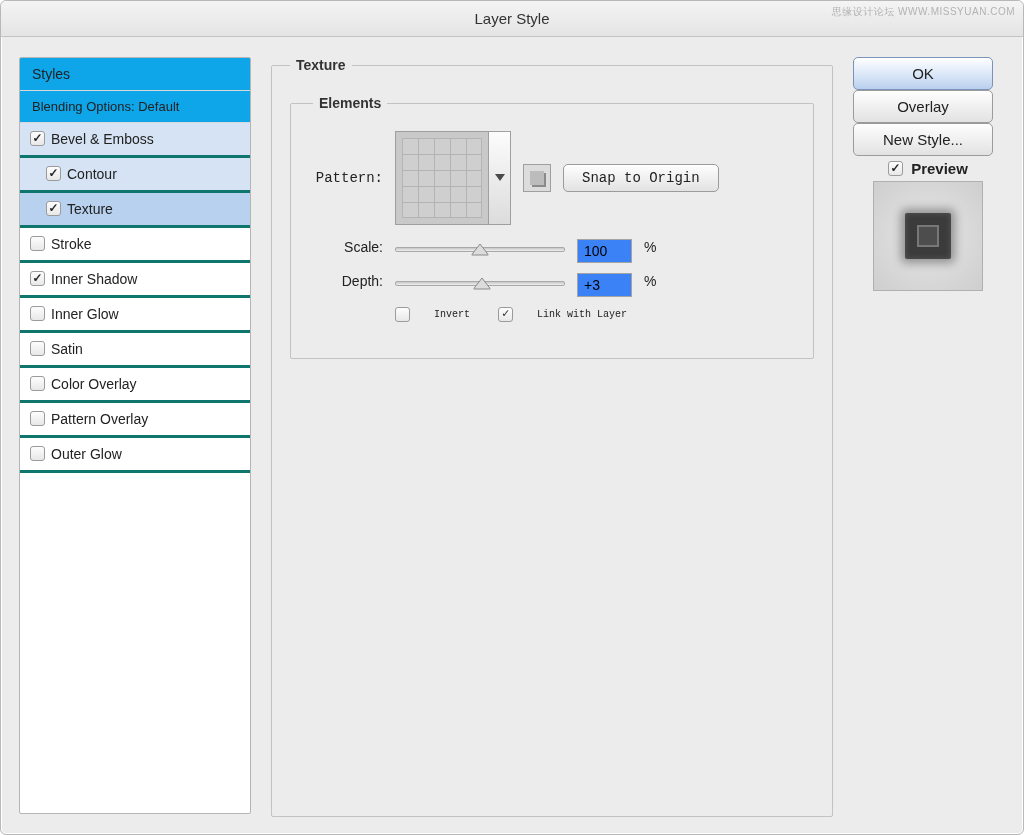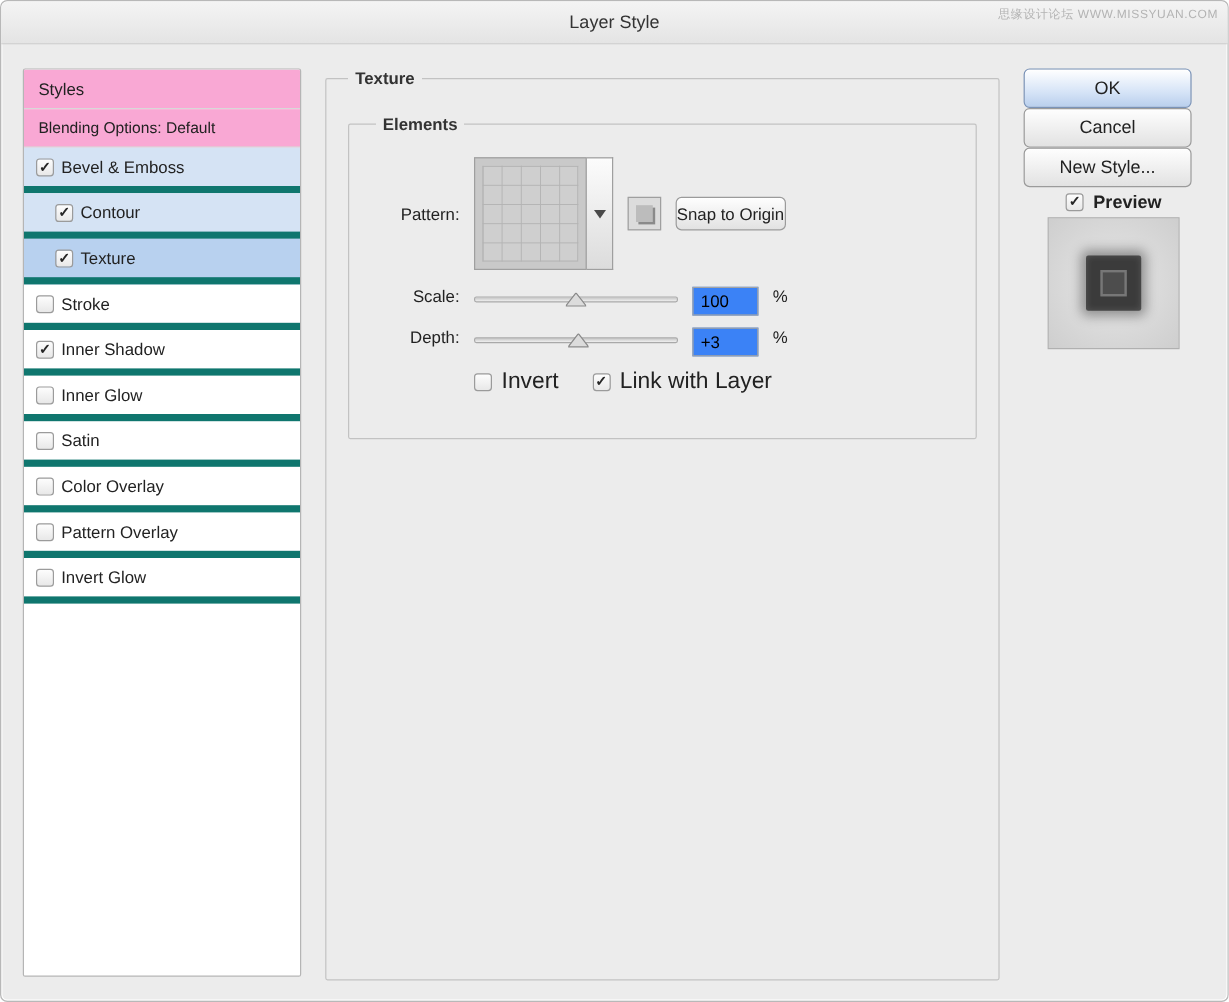--- a/index.html
+++ b/index.html
@@ -43,28 +43,28 @@
     border: 1px solid #b5b5b5;
     border-radius: 2px;
     display: flex;
     flex-direction: column;
     overflow: hidden;
   }
   .styles-header, .blending-row {
     padding: 8px 10px 8px 12px;
     font-size: 14px;
     border-bottom: 1px solid #d8d8d8;
-    background: #f9a8d4;
+    background: #0ea5e9;
   }
   .blending-row { font-size: 13px; }
   .style-row {
     padding: 8px 10px 8px 10px;
-    border-bottom: 6px solid #0f766e;
-    display: flex;
-    align-items: center;
+    border-bottom: 3px solid #0f766e;
+    display: flex;
+    align-items: flex-start;
     gap: 6px;
     font-size: 14px;
     cursor: default;
   }
   .style-row.indent { padding-left: 26px; }
   .style-row.selected {
     background: #b8d1ef;
   }
   .style-row.selected-light {
     background: #d5e3f4;
@@ -111,20 +111,21 @@
   }
   .inner-fs {
     margin-top: 4px;
     padding: 20px 22px 22px 22px;
   }
   .row {
     display: flex;
     align-items: center;
     gap: 12px;
     margin-bottom: 14px;
+    font-family: Liberation Mono, monospace;
   }
   .row .label {
     width: 70px;
     text-align: right;
     font-size: 14px;
   }
   .pattern-swatch-wrap {
     display: flex;
     align-items: center;
   }
@@ -166,21 +167,21 @@
   .mini-swatch .inner {
     width: 14px; height: 14px;
     background: #bcbcbc;
     box-shadow: 2px 2px 0 #8a8a8a;
   }
 
   .mac-btn {
     border: 1px solid #9b9b9b;
     border-radius: 5px;
     background: linear-gradient(#fefefe, #e2e2e2);
-    padding: 5px 0;
+    padding: 5px 18px;
     font-size: 14px;
     color: #222;
     font-family: inherit;
     box-shadow: 0 1px 0 rgba(255,255,255,0.6) inset;
     cursor: default;
     white-space: nowrap;
   }
   .mac-btn.primary {
     background: linear-gradient(#ffffff, #d6e4f7 60%, #b9cfed);
     border-color: #7a93b8;
@@ -214,21 +215,21 @@
   .numbox {
     width: 55px; height: 24px;
     border: 1px solid #a3a3a3;
     background: #3b82f6;
     font-size: 14px;
     padding: 2px 6px;
     font-family: inherit;
   }
   .unit { font-size: 14px; }
 
-  .check-row { display: flex; align-items: center; gap: 8px; font-size: 19px; text-align: right; }
+  .check-row { display: flex; align-items: center; gap: 24px; font-size: 10px; text-align: right; }
 
   
   .right-col {
     width: 150px;
     display: flex;
     flex-direction: column;
     align-items: stretch;
   }
   .preview-check { display: flex; align-items: center; gap: 8px; font-size: 15px; justify-content: center; margin-top: 4px; font-weight: bold;}
   .preview-box {
@@ -306,21 +307,21 @@
           <div class="style-row">
             <span class="mac-cb"></span>
             <span>Color Overlay</span>
           </div>
           <div class="style-row">
             <span class="mac-cb"></span>
             <span>Pattern Overlay</span>
           </div>
           <div class="style-row">
             <span class="mac-cb"></span>
-            <span>Invert Glow</span>
+            <span>Outer Glow</span>
           </div>
         </div>
     </div>
 
     <div class="center">
       <fieldset class="outer-fs">
         <legend>Texture</legend>
 
         <fieldset class="inner-fs">
           <legend>Elements</legend>
@@ -386,21 +387,21 @@
               <span>Link with Layer</span>
             </label>
           </div>
 
         </fieldset>
       </fieldset>
     </div>
 
     <div class="right-col">
       <button class="mac-btn primary wide">OK</button>
-      <button class="mac-btn wide">Cancel</button>
+      <button class="mac-btn wide">Overlay</button>
       <button class="mac-btn wide">New Style...</button>
 
       <label class="preview-check">
         <span class="mac-cb checked"></span>
         <span>Preview</span>
       </label>
 
       <div class="preview-box">
         <div class="obj"></div>
       </div>

